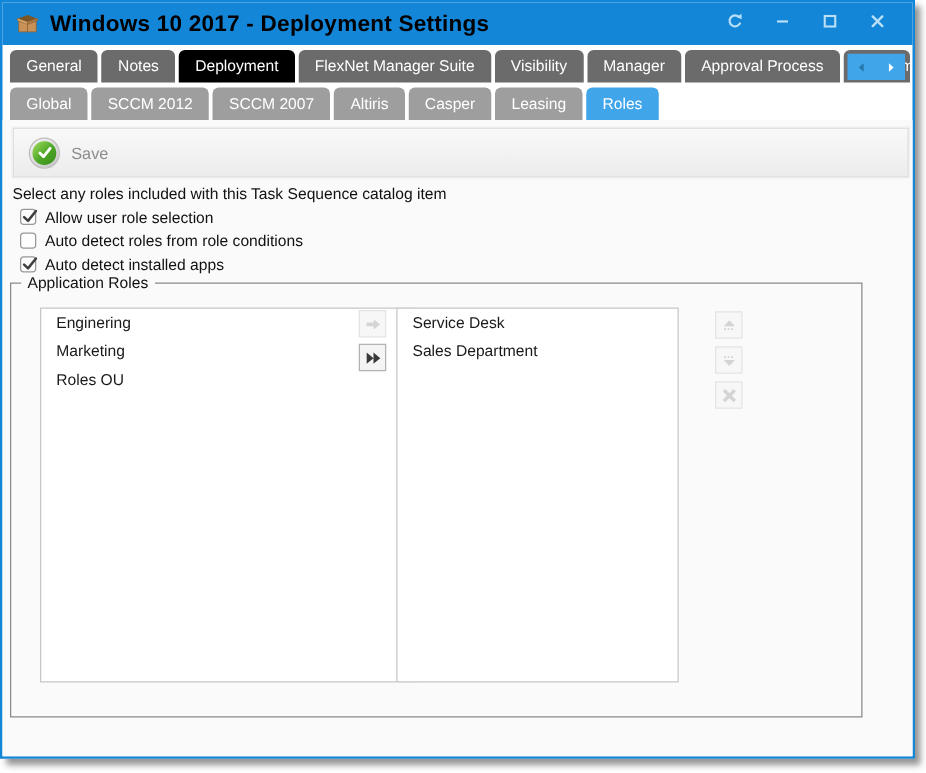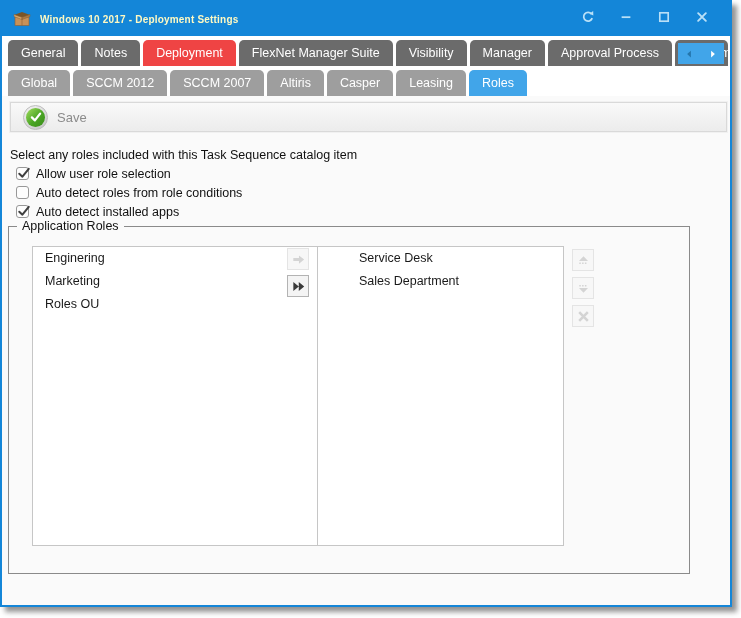--- a/index.html
+++ b/index.html
@@ -16,21 +16,21 @@
 
   
   .titlebar {
     position: absolute; left: 0; top: 0; right: 0; height: 34px;
     background: #1486d8;
     display: flex; align-items: center;
     padding: 0 10px;
   }
   .app-icon { width: 20px; height: 20px; margin-right: 8px; flex: 0 0 auto; }
   .title-text {
-    color: #fef9c3; font-size: 10px; font-weight: bold; letter-spacing: .2px;
+    color: #000000; font-size: 18px; font-weight: bold; letter-spacing: .2px;
     white-space: nowrap;
   }
   .win-controls { margin-left: auto; display: flex; align-items: center; gap: 22px; padding-right: 10px; }
   .win-btn { width: 16px; height: 16px; color: #b9e0f7; cursor: pointer; display: flex; align-items: center; justify-content: center; }
   .win-btn svg { width: 14px; height: 14px; }
 
   
   .tabrow {
     position: absolute; left: 6px; right: 2px; height: 26px;
     display: flex; gap: 3px; align-items: flex-end;
@@ -41,21 +41,21 @@
     height: 26px; line-height: 26px;
     padding: 0 13px;
     border-radius: 5px 5px 0 0;
     color: #ffffff; font-size: 12.5px;
     white-space: nowrap; cursor: pointer;
     flex: 0 0 auto;
     text-align: right;
   }
   .tabrow.r1 .tab { background: #6b6b6b; }
   .tabrow.r2 .tab { background: #9e9e9e; }
-  .tabrow.r1 .tab.active { background: #ef4444; margin-top: 16px; }
+  .tabrow.r1 .tab.active { background: #000000; margin-top: 16px; }
   .tabrow.r2 .tab.active { background: #41a5e9; }
   .tab.clipped { flex: 1 1 auto; min-width: 0; overflow: hidden; }
 
   .tab-scroller {
     position: absolute; right: 6px; top: 41px;
     width: 46px; height: 21px;
     background: #41a5e9;
     display: flex; align-items: center; justify-content: space-between;
     padding: 0 5px; cursor: pointer;
   }
@@ -65,21 +65,21 @@
   .scr.right { color: #ffffff; }
 
   
   .content {
     position: absolute; left: 0; top: 94px; right: 0; bottom: 0;
     background: #fafafa;
   }
 
   
   .savebar {
-    position: absolute; left: 8px; top: 6px; width: 717px; height: 30px;
+    position: absolute; left: 8px; top: 6px; width: 717px; height: 40px;
     border: 1px solid #d9d9d9;
     outline: 1px solid #f1f1f1;
     background: linear-gradient(#f9f9f9, #ececec);
     display: flex; align-items: flex-end;
   }
   .save-btn { display: flex; align-items: center; gap: 9px; padding: 0 12px; height: 100%; cursor: pointer; }
   .save-icon {
     width: 25px; height: 25px; border-radius: 50%;
     background: linear-gradient(145deg, #f5f5f5, #c4c4c4);
     border: 1px solid #bdbdbd;
@@ -118,21 +118,21 @@
     background: #fafafa; padding: 0 5px;
     font-size: 12.5px; color: #111111;
   }
 
   .listbox {
     position: absolute; top: 19px; height: 300px;
     background: #ffffff; border: 1px solid #c6c6c6;
     overflow: hidden; list-style: none;
   }
   .listbox.available { left: 23px;  width: 302px; }
-  .listbox.assigned  { left: 308px; width: 247px; padding-left: 29px; }
+  .listbox.assigned  { left: 308px; width: 226px; }
   .listbox li {
     padding: 4px 12px; height: 23px; line-height: 15px;
     font-size: 12.5px; color: #1a1a1a; cursor: pointer; white-space: nowrap;
   }
 
   .sqbtn {
     position: absolute; width: 22px; height: 22px;
     background: #f4f4f4; border: 1px solid #b3b3b3;
     display: flex; align-items: center; justify-content: center;
     color: #3a3a3a; cursor: pointer;

